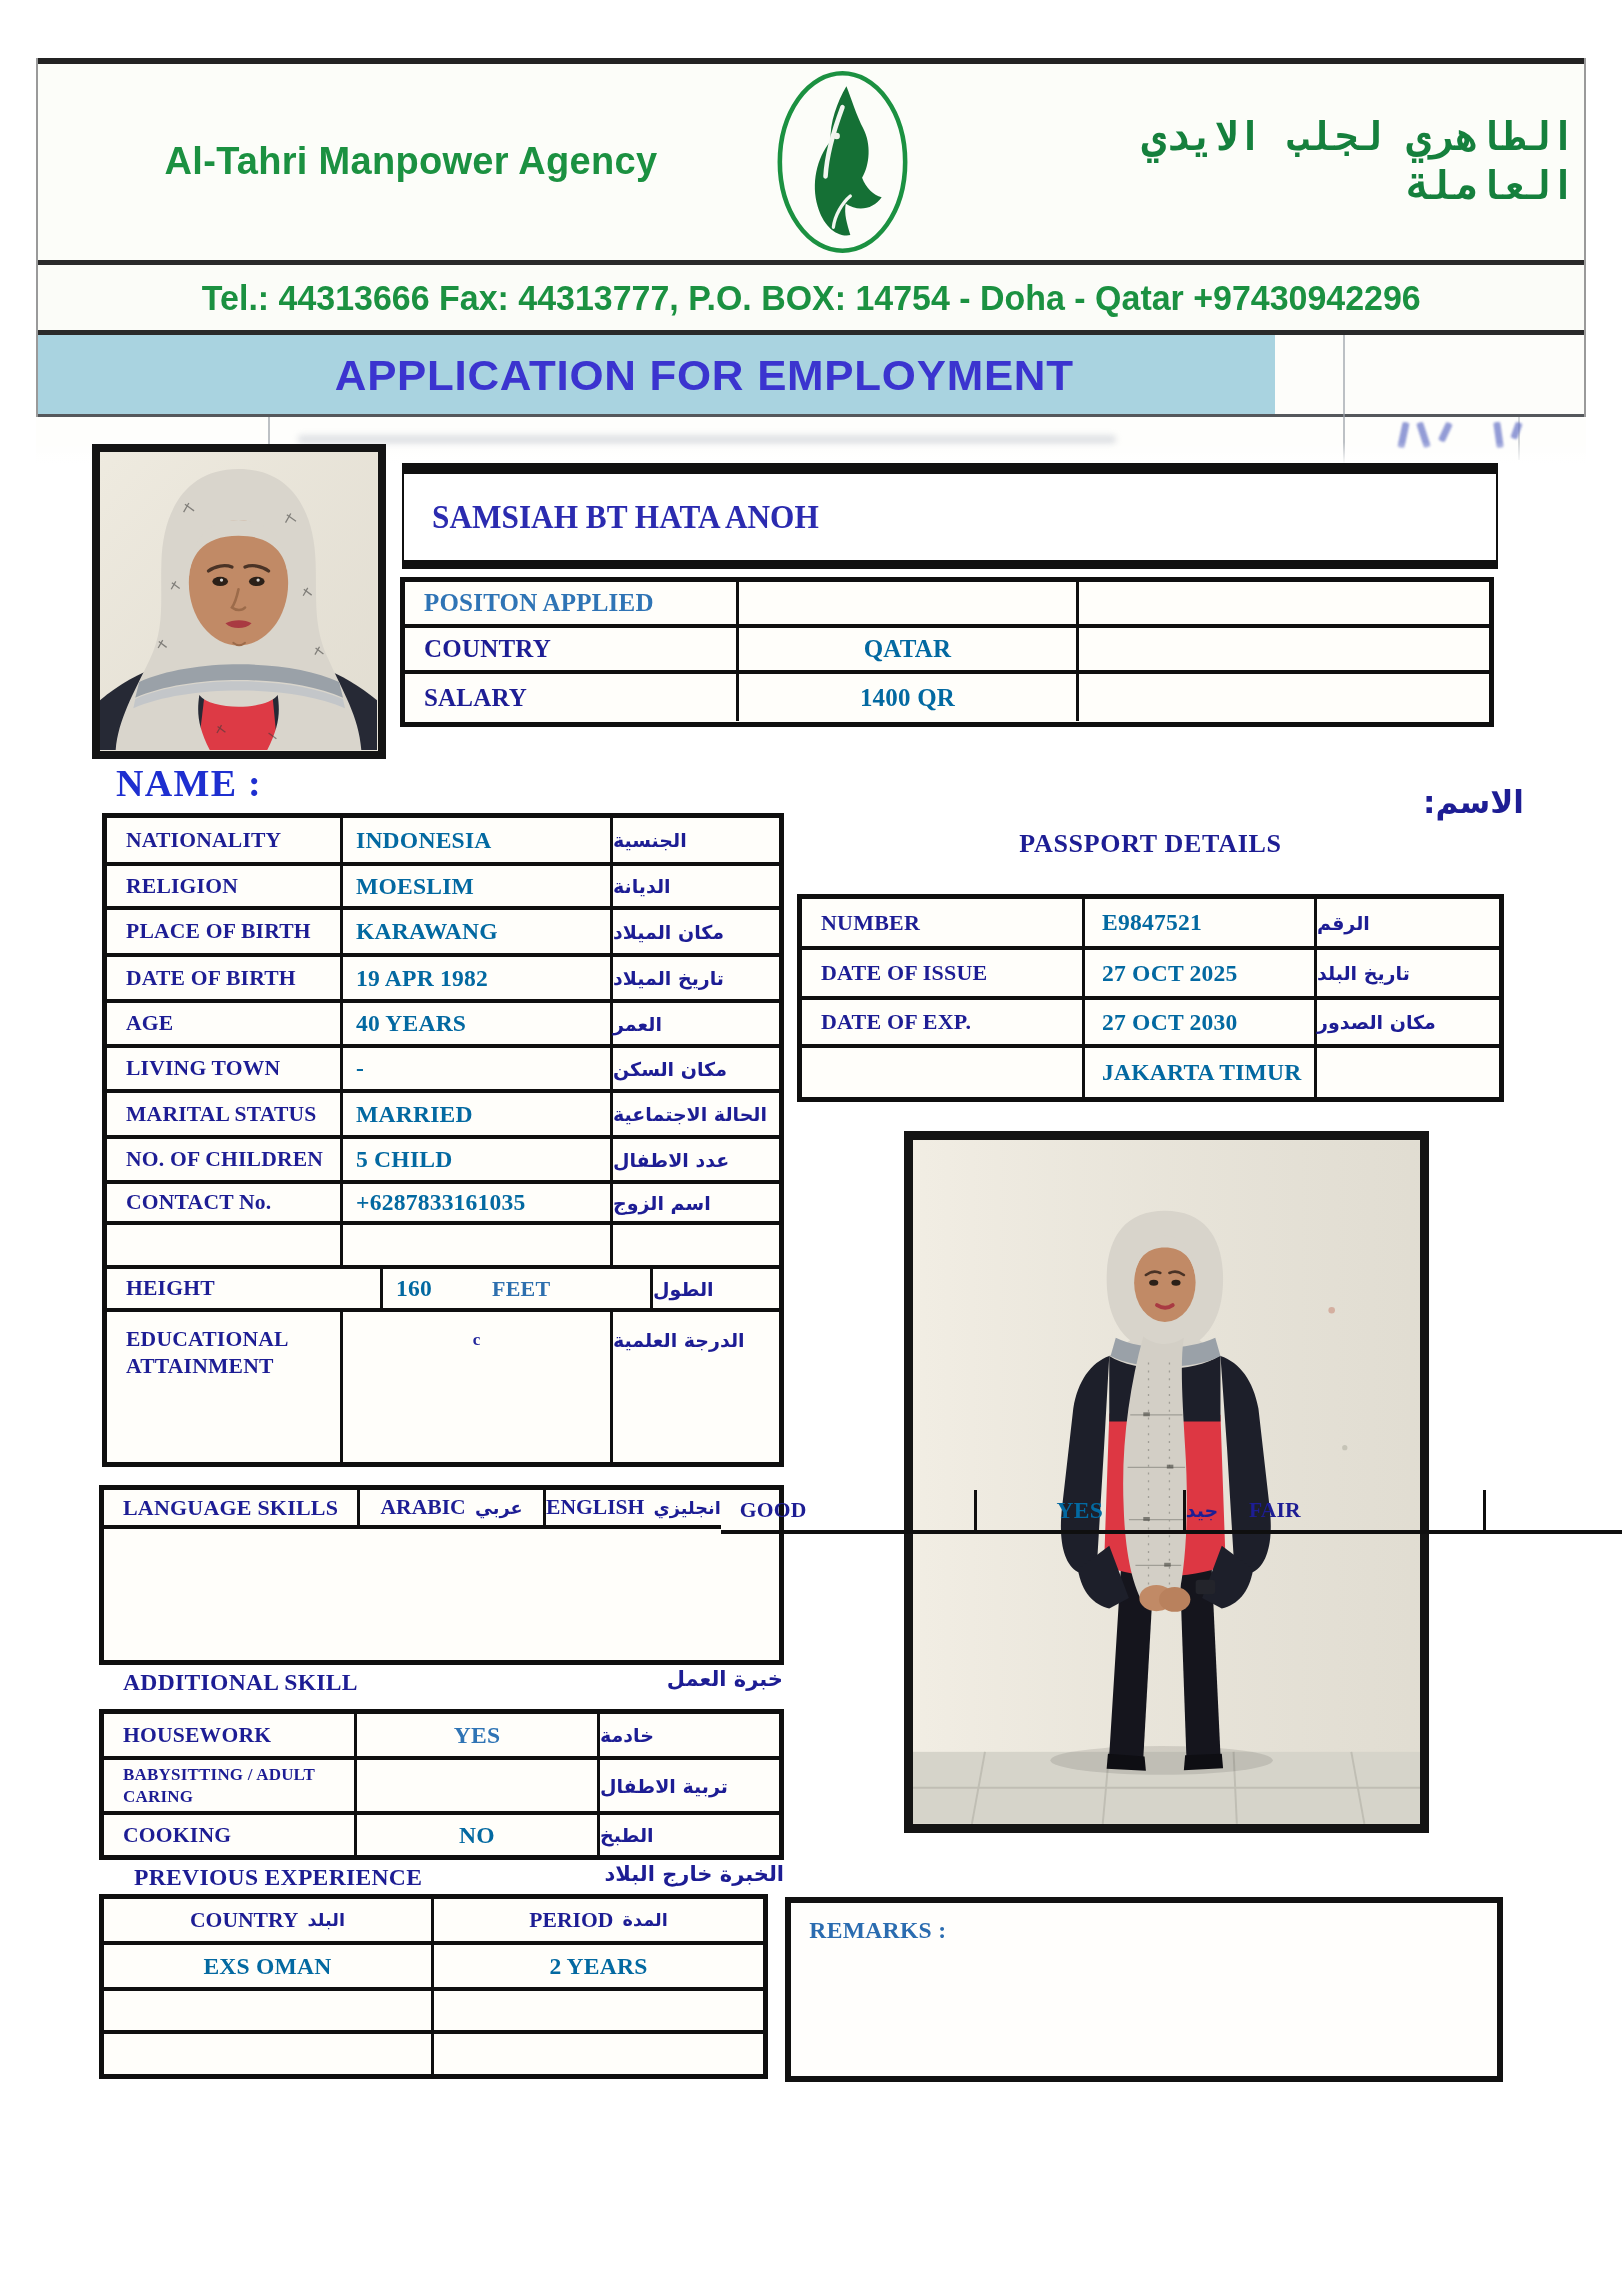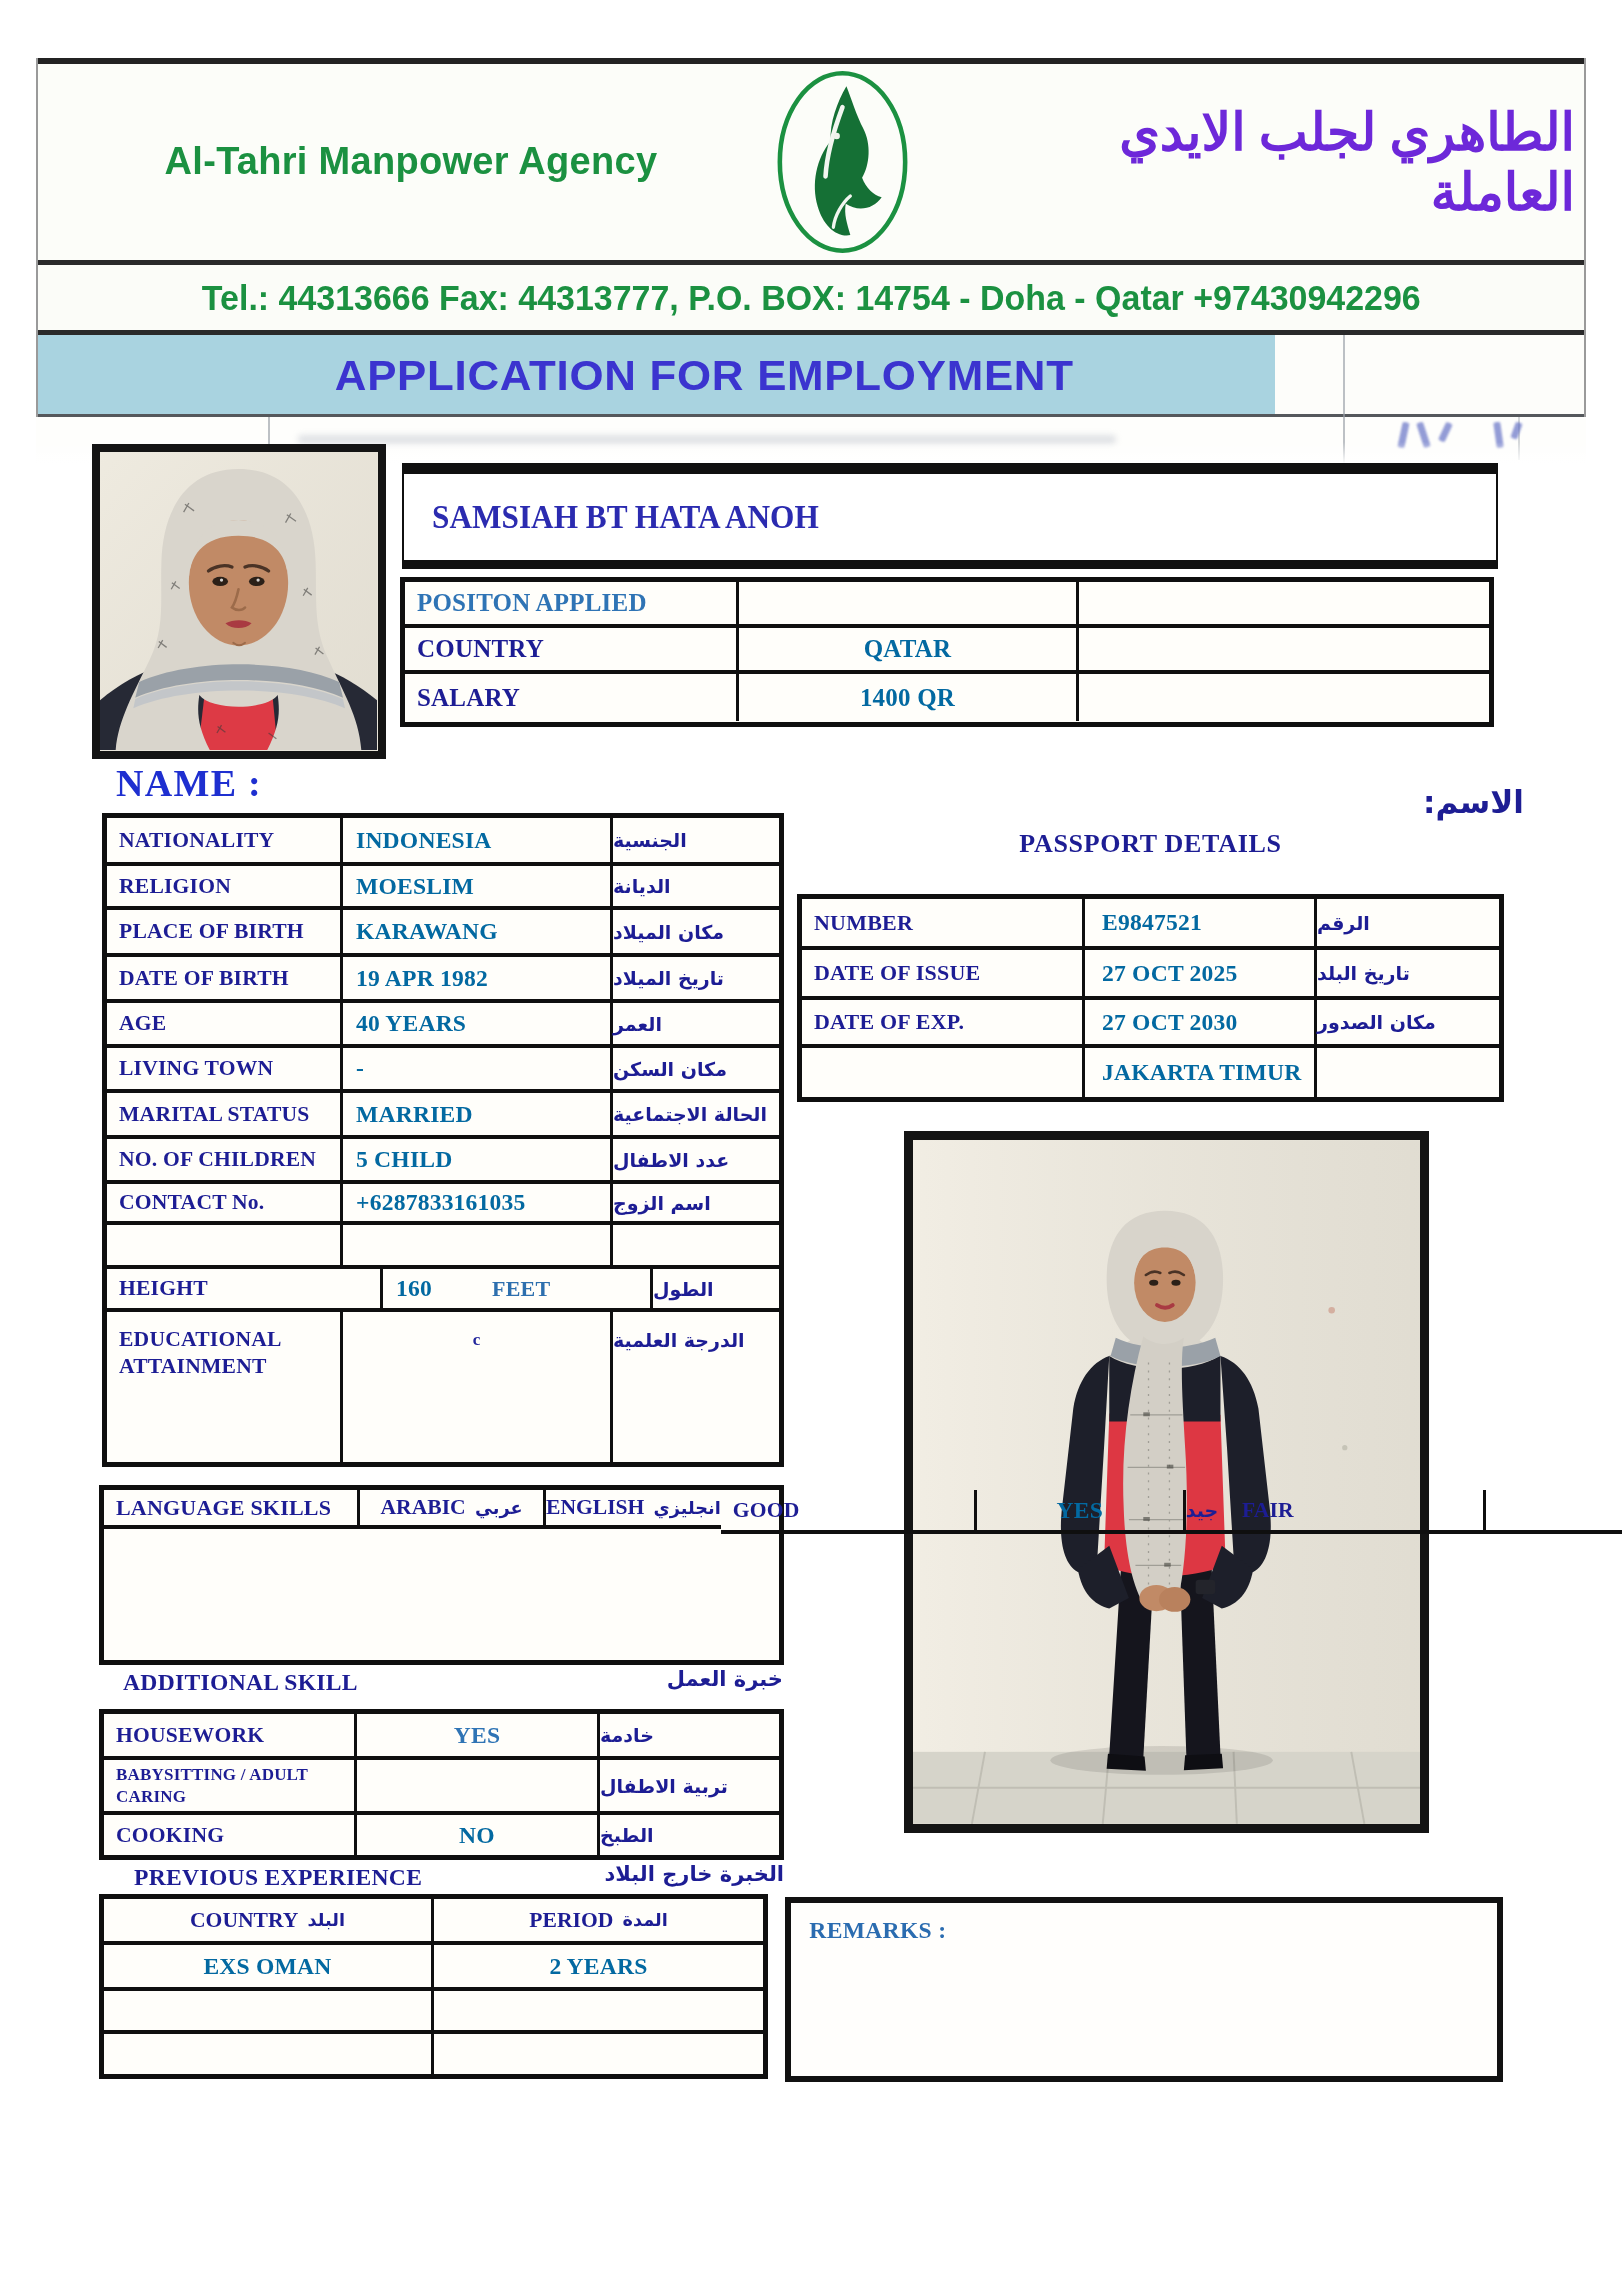--- a/index.html
+++ b/index.html
@@ -13,21 +13,21 @@
   #hdr-top-bar{height:5.9px;background:#232323;}
   #logo-row{position:relative;height:196px;background:#fcfdf9;}
   #hdr-div1{height:5.2px;background:#2a2a2a;}
   #contact-row{height:65px;display:flex;align-items:center;justify-content:center;background:#fbfcf8;}
   #hdr-div2{height:5.2px;background:#2a2a2a;}
   #banner-row{position:relative;height:79px;background:#a9d3e0;}
   #hdr-bottom-bar{height:3.3px;background:#55585c;}
   #banner-right-mask{position:absolute;right:0;top:0;width:309px;height:79px;background:#fdfdfa;}
 
   .green-en{font-family:"Liberation Sans",sans-serif;font-weight:700;font-size:38px;color:#1b9141;letter-spacing:0.3px;}
-  .green-ar{font-family:Liberation Serif, serif;font-weight:700;font-size:52px;color:#6d28d9;}
+  .green-ar{font-family:Liberation Mono, monospace;font-weight:700;font-size:40px;color:#15803d;}
   .contact-line{font-family:"Liberation Sans",sans-serif;font-weight:700;font-size:35px;color:#1b9141;
     transform:scaleX(0.97);white-space:nowrap;}
   .banner-title{position:absolute;left:304px;top:50%;transform:translateY(-50%) scaleX(1.02);
     font-family:"Liberation Sans",sans-serif;font-weight:700;font-size:43px;color:#3b34cf;
     letter-spacing:0.7px;white-space:nowrap;}
 
   
   #faint-strip{position:absolute;left:36px;top:417px;width:1550px;height:47px;background:#fefefc;}
   .faint-vline{position:absolute;top:0;width:2px;background:#99a0a8;opacity:.65;}
   .faint-smudge{position:absolute;left:262px;top:18.3px;width:818px;height:8.5px;background:#c6cad2;
@@ -45,21 +45,21 @@
     box-sizing:border-box;display:flex;align-items:center;}
   #name-box .nm{margin-left:27.5px;font-weight:700;font-size:34px;color:#2b2bb0;letter-spacing:0px;
     transform:scaleX(0.92);transform-origin:left;white-space:nowrap;}
 
   
   .tbl{position:absolute;border:5.2px solid #0f0f0f;background:#fffefa;box-sizing:border-box;}
   .row{display:flex;border-bottom:4.6px solid #0f0f0f;box-sizing:border-box;align-items:stretch;}
   .row.last{border-bottom:none;}
   .c{box-sizing:border-box;display:flex;align-items:center;min-width:0;}
   .rb{border-right:3.3px solid #0f0f0f;}
-  .lbl{font-weight:700;font-size:21.6px;color:#1d1d94;padding-left:12px;letter-spacing:0.2px;line-height:1.25;}
+  .lbl{font-weight:700;font-size:21.6px;color:#1d1d94;padding-left:19px;letter-spacing:0.2px;line-height:1.25;}
   .val{font-weight:700;font-size:23.6px;color:#0369a1;letter-spacing:0.2px;}
   .unit{font-weight:700;font-size:22px;color:#2d6fae;letter-spacing:0.2px;}
   .arc{justify-content:flex-end;padding-right:11.8px;font-family:"DejaVu Sans",sans-serif;
        font-weight:700;font-size:19px;color:#1d1d94;}
   .center{justify-content:center;}
   .padl{padding-left:13px;}
 
   
   .blue-heading{position:absolute;font-weight:700;color:#1e2fd0;white-space:nowrap;}
   .navy-heading{position:absolute;font-weight:700;color:#1d1d94;white-space:nowrap;}

